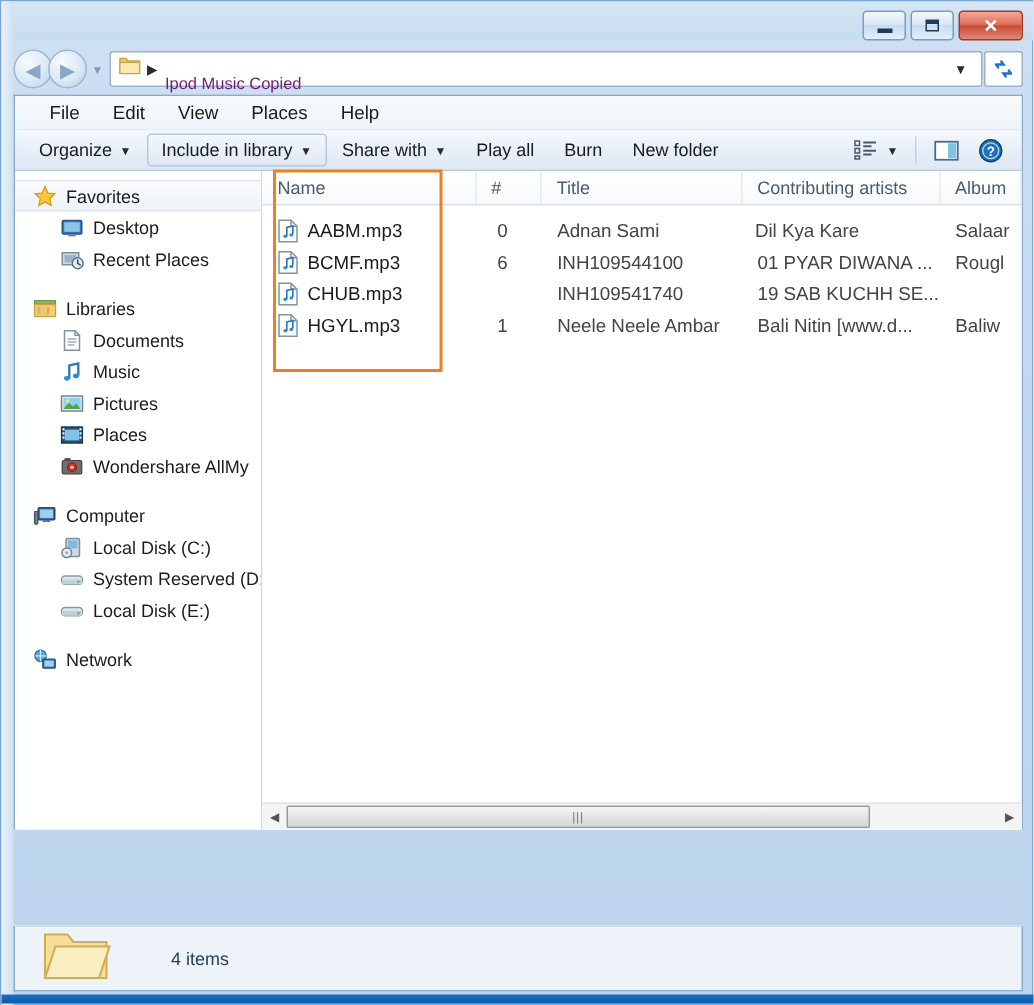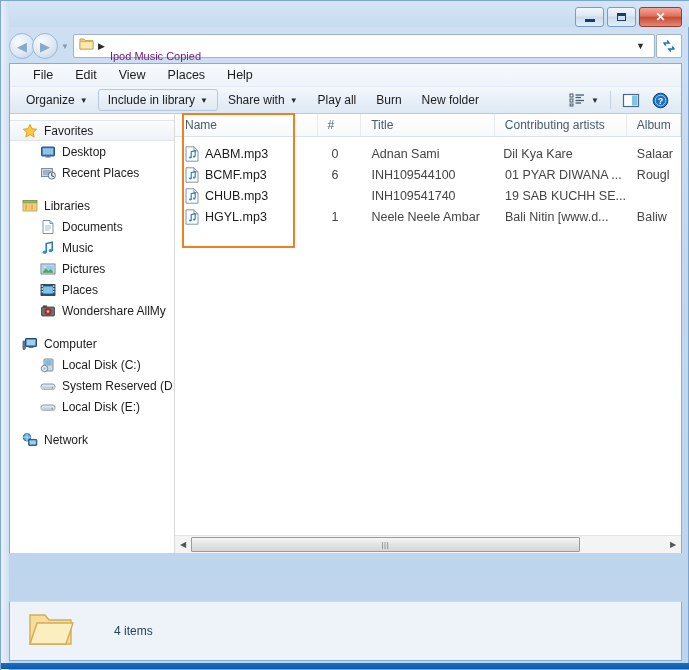--- a/index.html
+++ b/index.html
@@ -187,21 +187,21 @@
   #sb-thumb{
     position:absolute; left:0; top:1px; width:82%; height:15px;
     background:linear-gradient(180deg,#f6f6f6 0%,#e4e4e4 50%,#d6d6d6 100%);
     border:1px solid #9b9b9b; border-radius:1px; cursor:pointer;
     display:flex; align-items:center; justify-content:center;
   }
   #sb-grip{ font-size:8px; color:#767676; letter-spacing:0.5px; }
 
   
   #statusbar{
-    position:absolute; left:8px; bottom:8px; width:673px; height:60px;
+    position:absolute; left:8px; bottom:8px; width:673px; height:44px;
     background:#eef3fa; border:1px solid #8aabd0; border-top:1px solid #cfdcea;
     display:flex; align-items:center; padding-left:18px; gap:40px;margin-top:39px;
   }
   #status-text{ font-size:12px; color:#26415e; }
   #taskbar-strip{
     position:absolute; left:0; bottom:0; width:689px; height:6px;
     background:linear-gradient(180deg,#1a6fc4 0%,#0d5aa8 100%);
   }
 </style>
 </head>

